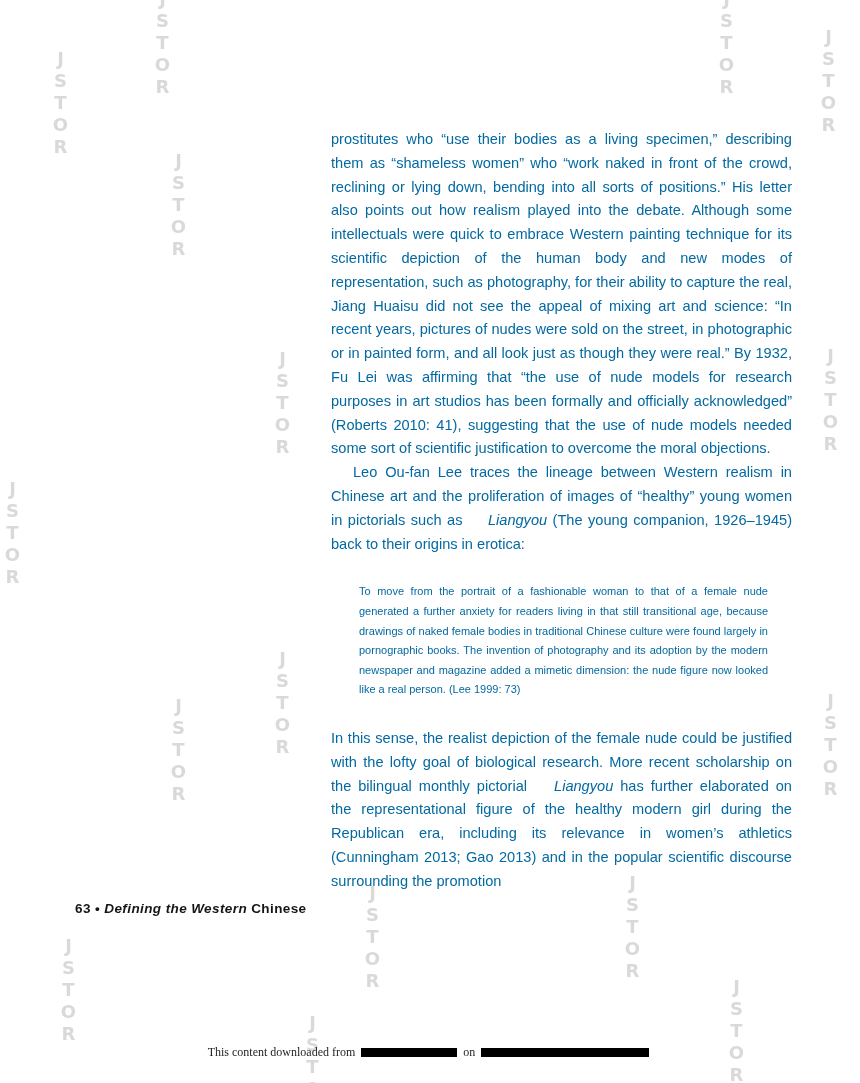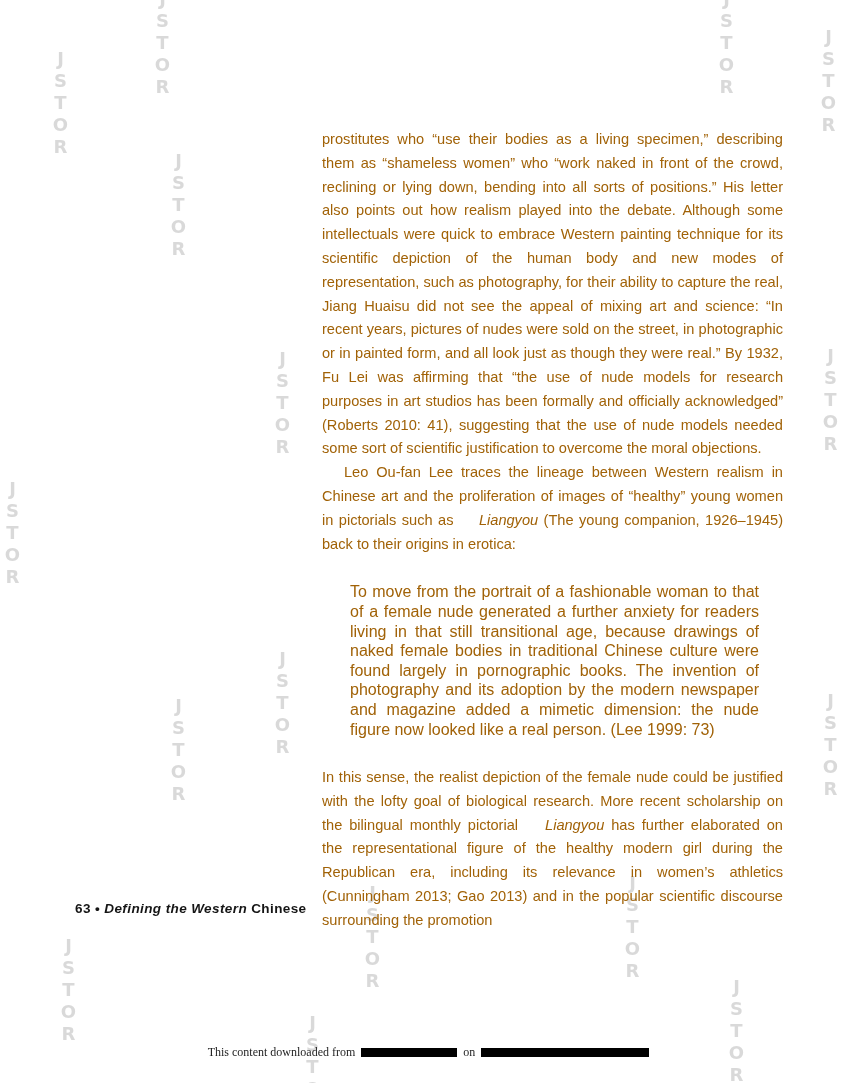--- a/index.html
+++ b/index.html
@@ -21,32 +21,32 @@
     font-weight:800;
     font-size:18px;
     letter-spacing:1px;
     color:rgba(110,110,110,0.26);
     user-select:none;
     pointer-events:none;
     white-space:nowrap;
   }
   .body-text {
     position:absolute;
-    left:322px; top:128px;
+    left:331px; top:128px;
     width:461px;
     font-size:14.6px;
     line-height:23.8px;
     text-align:justify;
-    color:#a16207;
+    color:#0369a1;
   }
   .body-text p.indent { text-indent:22px; }
   .italic { font-style:italic;margin-left:20px; }
   blockquote.quote {
     margin:26px 24px 27px 28px;
-    font-size:16px;
+    font-size:11px;
     line-height:19.6px;
     text-align:justify;
   }
   .running-footer {
     position:absolute;
     left:75px; top:901px;
     font-size:13.5px;
     font-weight:bold;
     letter-spacing:0.4px;
     color:#151515;

